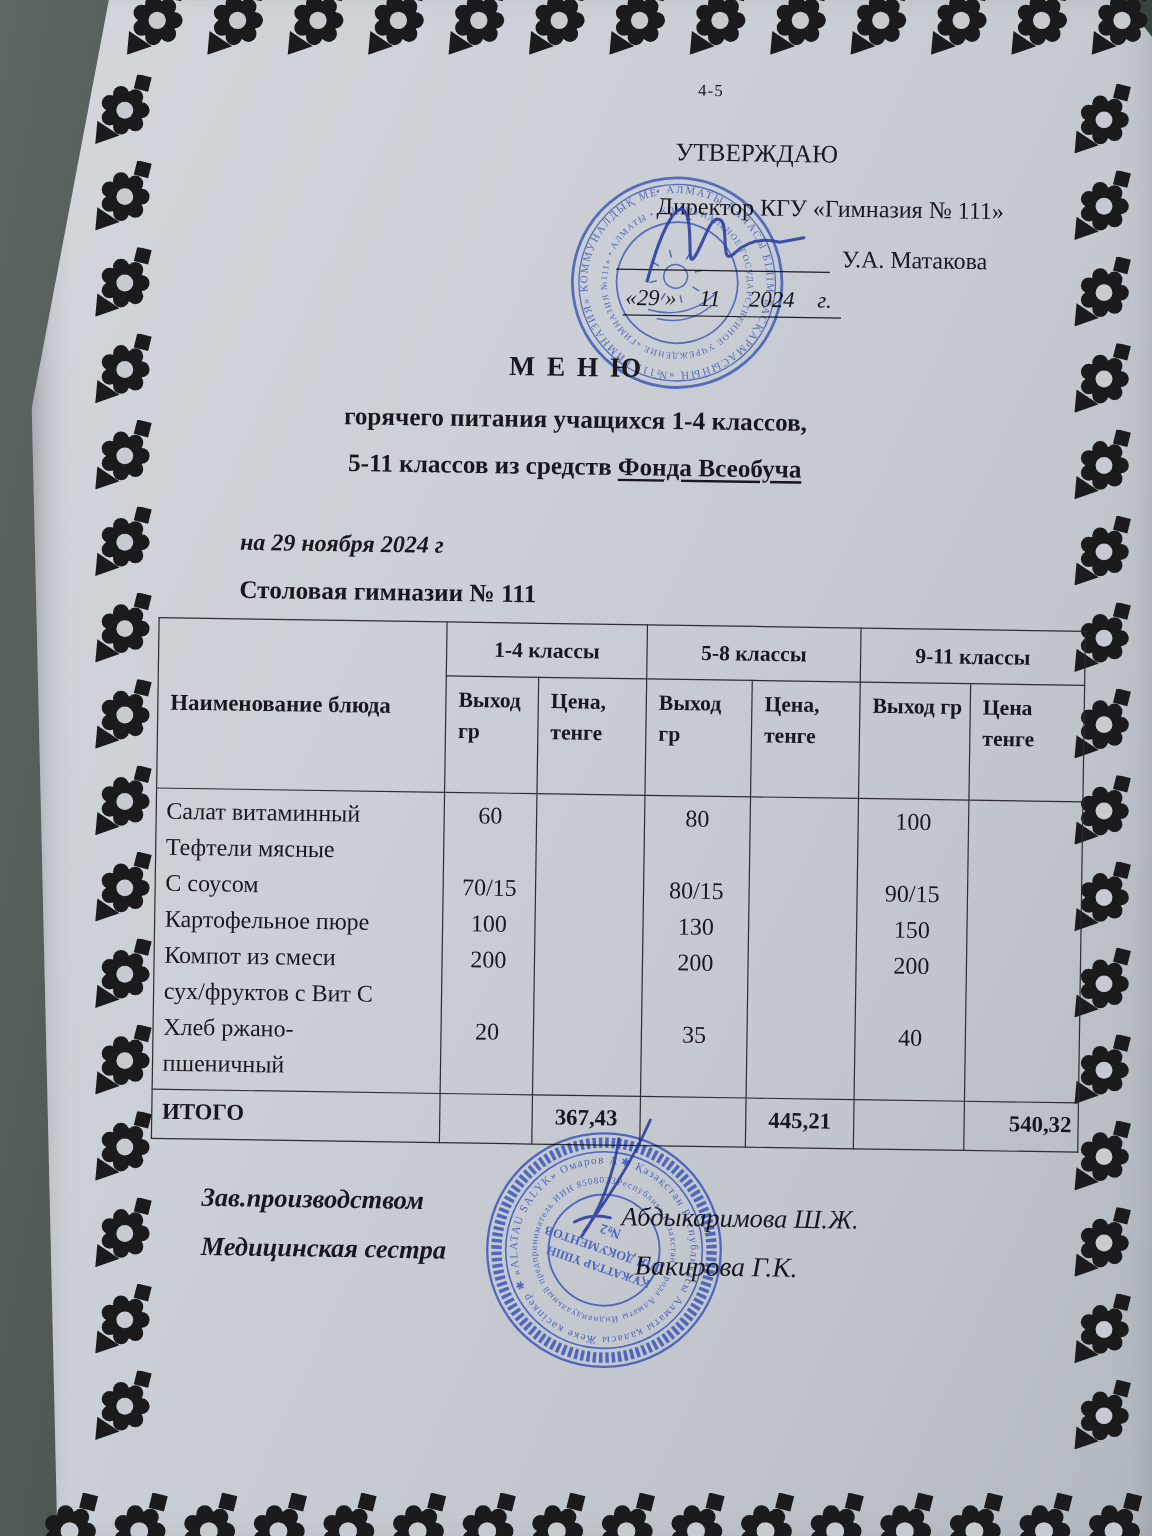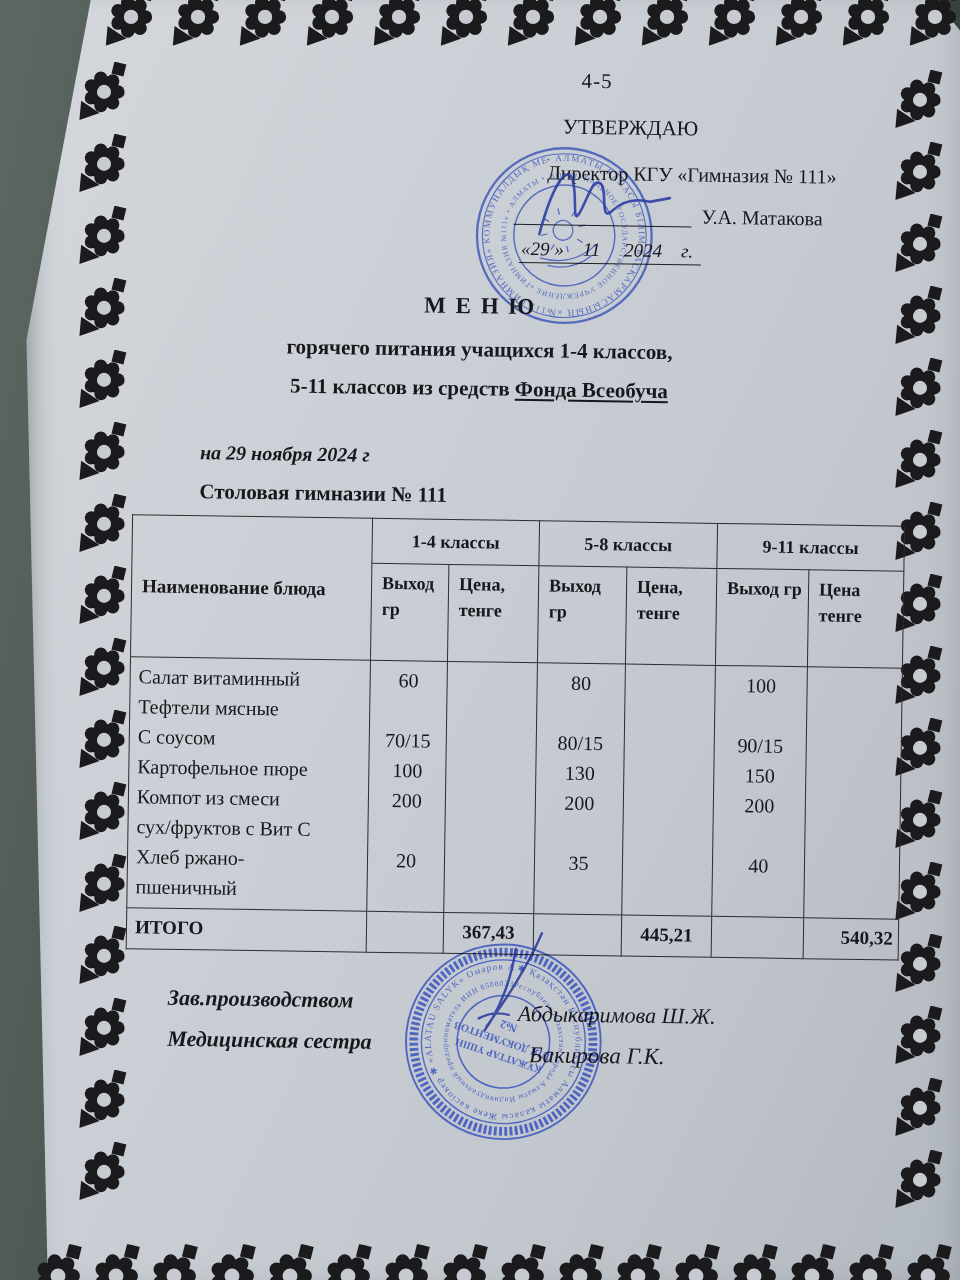--- a/index.html
+++ b/index.html
@@ -19,21 +19,21 @@
   .b-right{left:892px;top:70px;gap:14px;}
   .b-bottom{left:30px;top:1244px;gap:2px;}
   .motif{flex:0 0 auto;}
   .b-top .motif{width:54px;height:60px;}
   .b-left .motif,.b-right .motif{width:56px;height:58px;}
   .b-bottom .motif{width:56px;height:62px;}
   
   .content{position:absolute;left:0;top:0;width:960px;height:1280px;
     transform:rotate(.85deg);transform-origin:120px 320px;}
   .abs{position:absolute;}
-  .pgnum{left:578px;top:62px;font-size:21px;letter-spacing:1px;}
+  .pgnum{left:578px;top:62px;font-size:14px;letter-spacing:1px;}
   .approve{left:560px;top:108px;font-size:21px;}
   .director{left:545px;top:155px;font-size:20px;}
   .sigline{left:512px;top:218px;width:178px;border-bottom:1.6px solid #1d1d24;}
   .signame{left:700px;top:197px;font-size:20px;}
   .dateline{left:518px;top:232px;font-size:19px;font-style:italic;white-space:pre;
     border-bottom:1.6px solid #1d1d24;padding:0 8px 2px 2px;}
   .menu-title{left:0;top:288px;width:960px;text-align:center;font-size:23px;font-weight:bold;letter-spacing:2px;}
   .sub1{left:0;top:332px;width:960px;text-align:center;font-size:21px;font-weight:bold;}
   .sub2{left:0;top:371px;width:960px;text-align:center;font-size:21px;font-weight:bold;}
   .sub2 .u{text-decoration:underline;text-underline-offset:3px;}

